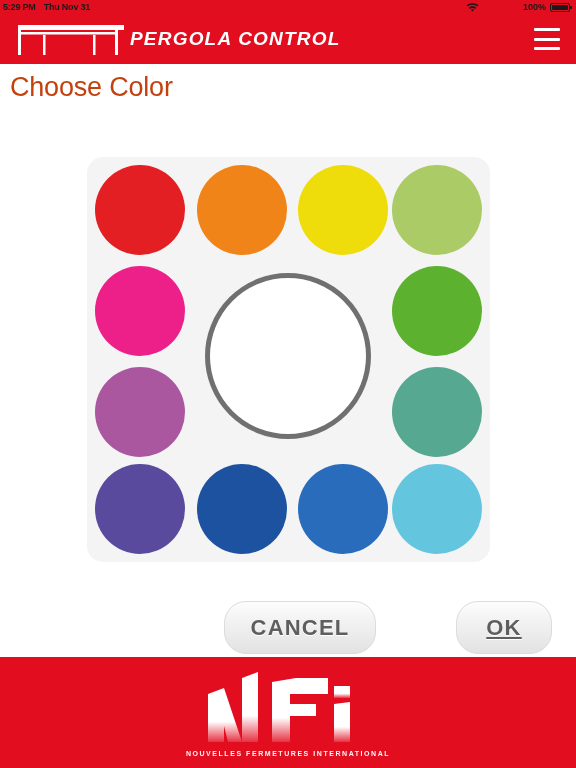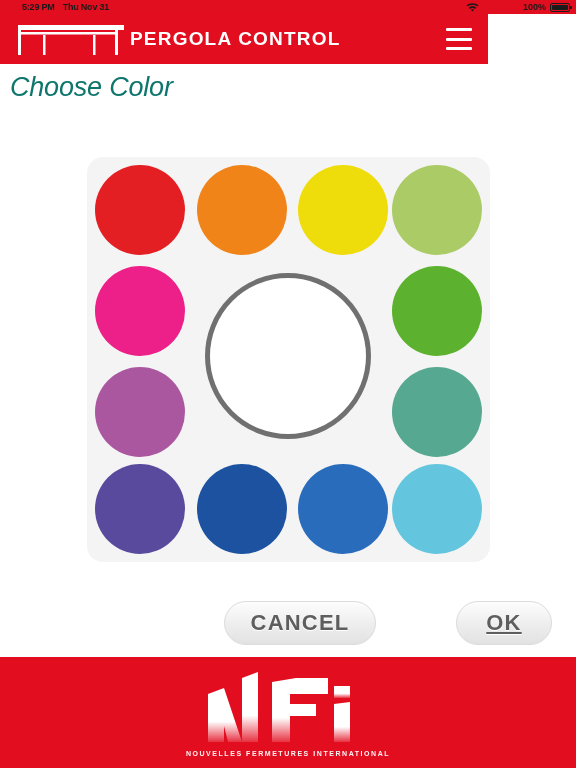--- a/index.html
+++ b/index.html
@@ -11,63 +11,62 @@
   }
   #app { position: relative; width: 576px; height: 768px; background: #fff; }
 
   
   .statusbar {
     position: absolute; left: 0; top: 0; width: 576px; height: 14px;
     background: #e10e20; color: #1a1a1a;
     font-size: 9px; font-weight: bold; line-height: 14px;
     display: flex; align-items: center; white-space: nowrap;
   }
-  .sb-time { margin-left: 22px; letter-spacing: -0.2px; }
+  .sb-time { margin-left: 3px; letter-spacing: -0.2px; }
   .sb-date { margin-left: 8px; letter-spacing: -0.2px; }
   .sb-right { margin-left: auto; display: flex; align-items: center; gap: 4px; margin-right: 6px; }
   .sb-batt-pct { font-size: 9px; font-weight: bold; margin-left: 40px; }
   .wifi-ico { display: block; }
   .batt-ico {
     width: 20px; height: 9px; border: 1px solid #1a1a1a; border-radius: 2px;
     position: relative; background: transparent;
   }
   .batt-ico::before {
     content: ""; position: absolute; left: 1px; top: 1px; bottom: 1px; right: 1px;
     background: #1a1a1a; border-radius: 1px;
   }
   .batt-ico::after {
     content: ""; position: absolute; right: -3px; top: 2.5px;
     width: 2px; height: 3px; background: #1a1a1a; border-radius: 0 1px 1px 0;
   }
 
   
   .header {
-    position: absolute; left: 0; top: 14px; width: 488px; height: 50px;
-    background: #e30d20; display: flex; align-items: center;
+    position: absolute; left: 0; top: 14px; width: 576px; height: 50px;
+    background: #e30d20; display: flex; align-items: center; font-style: italic;
   }
   .brand { display: flex; align-items: center; margin-left: 16px; }
   .pergola-ico { display: block; margin-right: 4px; }
   .brand-title {
     color: #ffffff; font-size: 19px; font-weight: bold;
     letter-spacing: 1.2px; font-family: "Liberation Sans", sans-serif;
   }
   .menu-btn {
     margin-left: auto; margin-right: 16px;
     width: 26px; height: 22px;
     display: flex; flex-direction: column; justify-content: space-between;
     cursor: pointer;
   }
   .menu-btn span { display: block; height: 3px; background: #ffffff; border-radius: 1px; }
 
   
   .page-title {
     position: absolute; left: 10px; top: 72px;
-    font-size: 27px; color: #0f766e; font-weight: normal;
+    font-size: 27px; color: #c2410c; font-weight: normal;
     letter-spacing: -0.2px;
-    font-style: italic;
   }
 
   
   .color-panel {
     position: absolute; left: 87px; top: 157px;
     width: 403px; height: 405px;
     background: #f4f4f4; border-radius: 16px;
   }
   .swatch {
     position: absolute; width: 90px; height: 90px; border-radius: 50%;
@@ -75,21 +74,21 @@
   }
   .center-swatch {
     position: absolute; left: 118px; top: 116px;
     width: 166px; height: 166px; border-radius: 50%;
     background: #ffffff; border: 5px solid #707070;
     box-sizing: border-box; cursor: pointer;
   }
 
   
   .btn {
-    position: absolute; height: 44px; border-radius: 22px;
+    position: absolute; height: 53px; border-radius: 22px;
     background: linear-gradient(to bottom, #fdfdfd 0%, #f0f0f0 45%, #e2e2e2 100%);
     border: 1px solid #dcdcdc;
     display: flex; align-items: center; justify-content: center;
     color: #5e5e5e; font-size: 22px; font-weight: bold;
     letter-spacing: 1.2px; cursor: pointer;
     text-shadow: 0 1px 0 #ffffff;
   }
   .btn-cancel { left: 224px; top: 601px; width: 152px; }
   .btn-ok { left: 456px; top: 601px; width: 96px; text-decoration: underline; }
 

